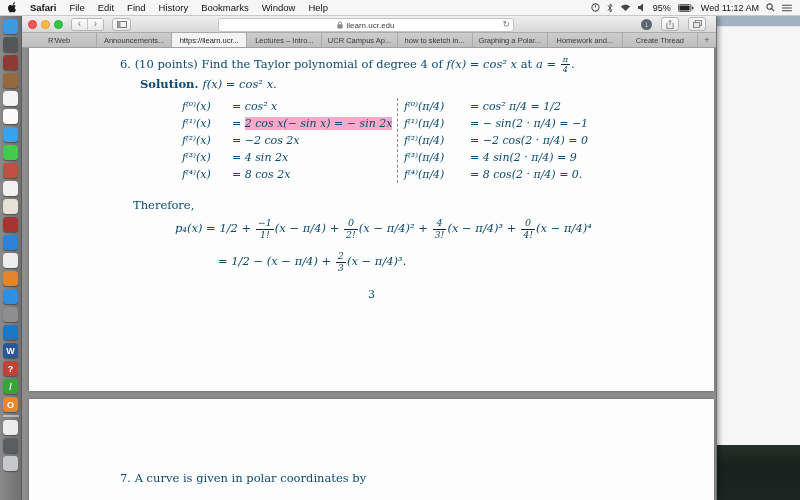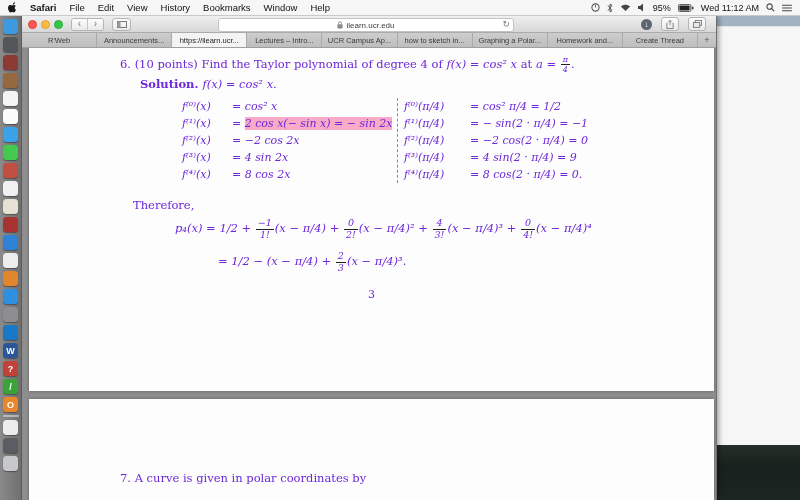--- a/index.html
+++ b/index.html
@@ -66,21 +66,21 @@
   .tabbar{height:14px;flex:none;background:#c3c3c3;border-bottom:1px solid #9e9e9e;display:flex;}
   .tab{flex:1 1 0;min-width:0;border-right:1px solid #a9a9a9;font-size:7.5px;color:#3a3a3a;
     display:flex;align-items:center;justify-content:center;white-space:nowrap;overflow:hidden;
     background:linear-gradient(#cdcdcd,#bebebe);}
   .tab.active{background:#f3f3f3;color:#1e1e1e;}
   .plus-tab{flex:0 0 18px;font-size:9px;color:#555;display:flex;align-items:center;justify-content:center;background:linear-gradient(#cdcdcd,#bebebe);}
 
   
   .content{flex:1;position:relative;background:#8e8e8e;overflow:hidden;}
   .page{position:absolute;left:7px;width:685px;background:#fdfdfd;
-    font-family:"DejaVu Serif","Liberation Serif",serif;color:#6d28d9;}
+    font-family:"DejaVu Serif","Liberation Serif",serif;color:#0c4a6e;}
   .page3{top:0;height:343px;box-shadow:0 0 3px rgba(0,0,0,.3);}
   .page4{top:351px;height:120px;box-shadow:0 0 3px rgba(0,0,0,.3);}
   .tline{position:absolute;white-space:nowrap;}
   .problem{left:91px;top:7px;font-size:11.5px;}
   .solutionline{left:111px;top:29px;font-size:11.5px;}
   .rm{font-style:normal;}
   .it{font-style:italic;}
   .bf{font-weight:bold;font-style:normal;}
   .hl{background:var(--hl,#f8aac8);font-style:italic;}
   .dtable{position:absolute;left:153px;top:50px;font-size:11px;font-style:italic;display:flex;}
@@ -110,21 +110,21 @@
   <div class="menubar">
     <div class="menu-left">
       <span class="micon">
         <svg width="9" height="11" viewBox="0 0 12 14">
             <path fill="#1a1a1a" d="M6.5 3.2c.8-.1 1.7-.6 2.2-1.3.4-.6.7-1.4.6-1.9-.8 0-1.7.5-2.2 1.2-.5.6-.8 1.4-.6 2zM9 7.3c0-1.6 1.3-2.3 1.4-2.4-.8-1.1-2-1.3-2.4-1.3-1-.1-2 .6-2.5.6-.5 0-1.3-.6-2.2-.6-1.1 0-2.2.7-2.7 1.7-1.2 2-.3 5 .8 6.6.5.8 1.2 1.7 2 1.6.8 0 1.1-.5 2.1-.5s1.3.5 2.2.5c.9 0 1.5-.8 2-1.6.6-.9.9-1.8.9-1.9 0 0-1.6-.6-1.6-2.7z"></path>
           </svg>
       </span>
       <span class="menu-item app">Safari</span>
       <span class="menu-item">File</span>
       <span class="menu-item">Edit</span>
-      <span class="menu-item">View</span>
+      <span class="menu-item">Find</span>
       <span class="menu-item">History</span>
       <span class="menu-item">Bookmarks</span>
       <span class="menu-item">Window</span>
       <span class="menu-item">Help</span>
     </div>
     <div class="menu-right">
       <span class="micon">
         <svg width="9" height="9" viewBox="0 0 10 10">
             <circle cx="5" cy="5" r="4" fill="none" stroke="#555" stroke-width="1.2"></circle>
             <path d="M5 5L5 2.3" stroke="#555" stroke-width="1"></path>

